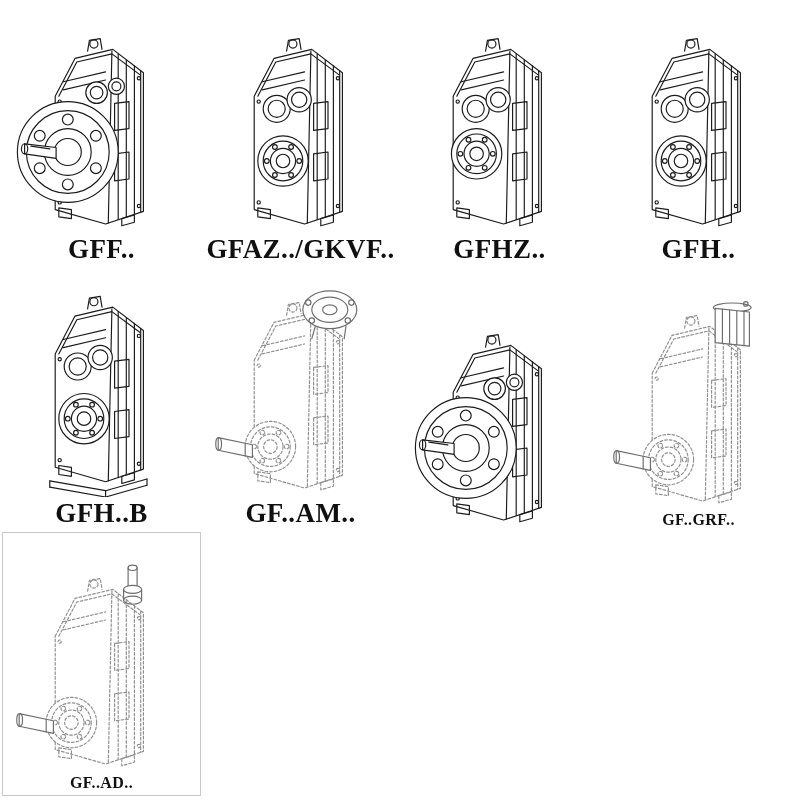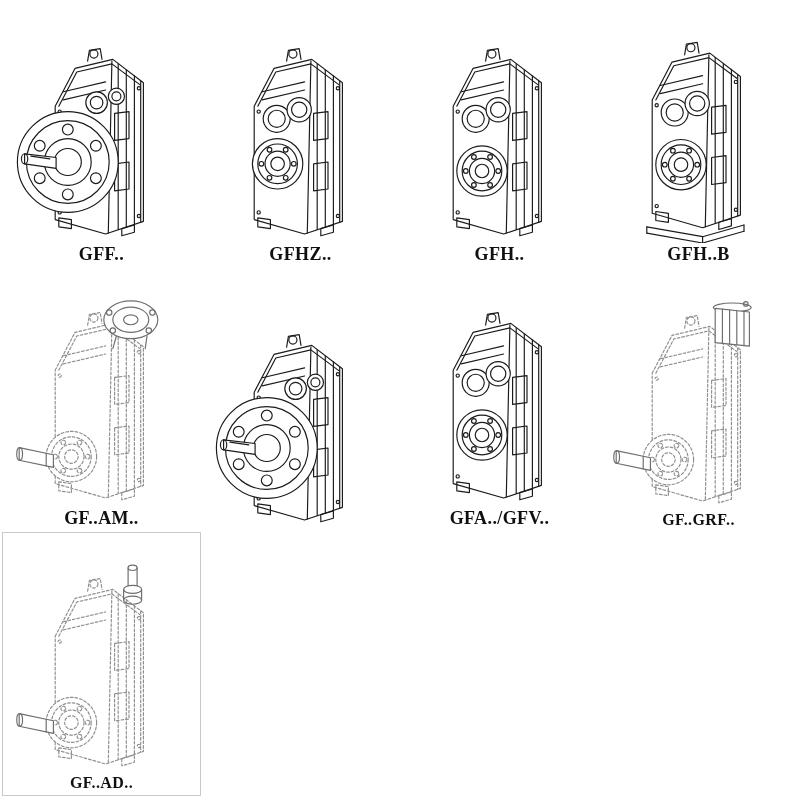--- a/index.html
+++ b/index.html
@@ -34,21 +34,21 @@
     stroke-linecap: round;
   }
   .drawing.dashed {
     stroke: #8f8f8f;
     stroke-dasharray: 3 2.2;
   }
   .attach-solid { stroke: #6e6e6e; stroke-dasharray: none; }
 
   .label {
     font-weight: bold;
-    font-size: 18px;
+    font-size: 27px;
     letter-spacing: 0.4px;
     color: #101010;
     margin-top: 1px;
     white-space: nowrap;
   }
   .label.lg { font-size: 16px; }
 </style>
 </head>
 <body>
 
@@ -183,20 +183,28 @@
 <div class="grid">
 
   <figure class="cell">
     <svg class="drawing" viewBox="0 0 200 240">
       <use href="#g-housing"></use>
         <use href="#g-flange-shaft"></use>
     </svg>
     <figcaption class="label">GFF..</figcaption>
   </figure>
 
+  <figure class="cell">
+    <svg class="drawing" viewBox="0 0 200 240">
+      <use href="#g-housing"></use>
+        <use href="#g-bores"></use>
+        <use href="#g-outbearing"></use>
+    </svg>
+    <figcaption class="label">GFAZ../GKVF..</figcaption>
+  </figure>
 
   <figure class="cell">
     <svg class="drawing" viewBox="0 0 200 240">
       <use href="#g-housing"></use>
         <use href="#g-bores"></use>
         <use href="#g-outbearing" transform="translate(-6,-8)"></use>
     </svg>
     <figcaption class="label">GFHZ..</figcaption>
   </figure>
 
@@ -233,28 +241,20 @@
   </figure>
 
 
   <figure class="cell">
     <svg class="drawing" viewBox="0 0 200 240">
       <use href="#g-housing"></use>
         <use href="#g-flange-shaft"></use>
     </svg>
   </figure>
 
-  <figure class="cell">
-    <svg class="drawing" viewBox="0 0 200 240">
-      <use href="#g-housing"></use>
-        <use href="#g-bores"></use>
-        <use href="#g-outbearing"></use>
-    </svg>
-    <figcaption class="label">GFA../GFV..</figcaption>
-  </figure>
 
   <figure class="cell">
     <svg class="drawing dashed" viewBox="0 0 200 240">
       <use href="#g-housing"></use>
       <use href="#g-outbearing" transform="translate(-14,24)"></use>
       <use href="#g-leftshaft" class="attach-solid"></use>
       <use href="#g-adapter" class="attach-solid"></use>
     </svg>
     <figcaption class="label lg">GF..GRF..</figcaption>
   </figure>

